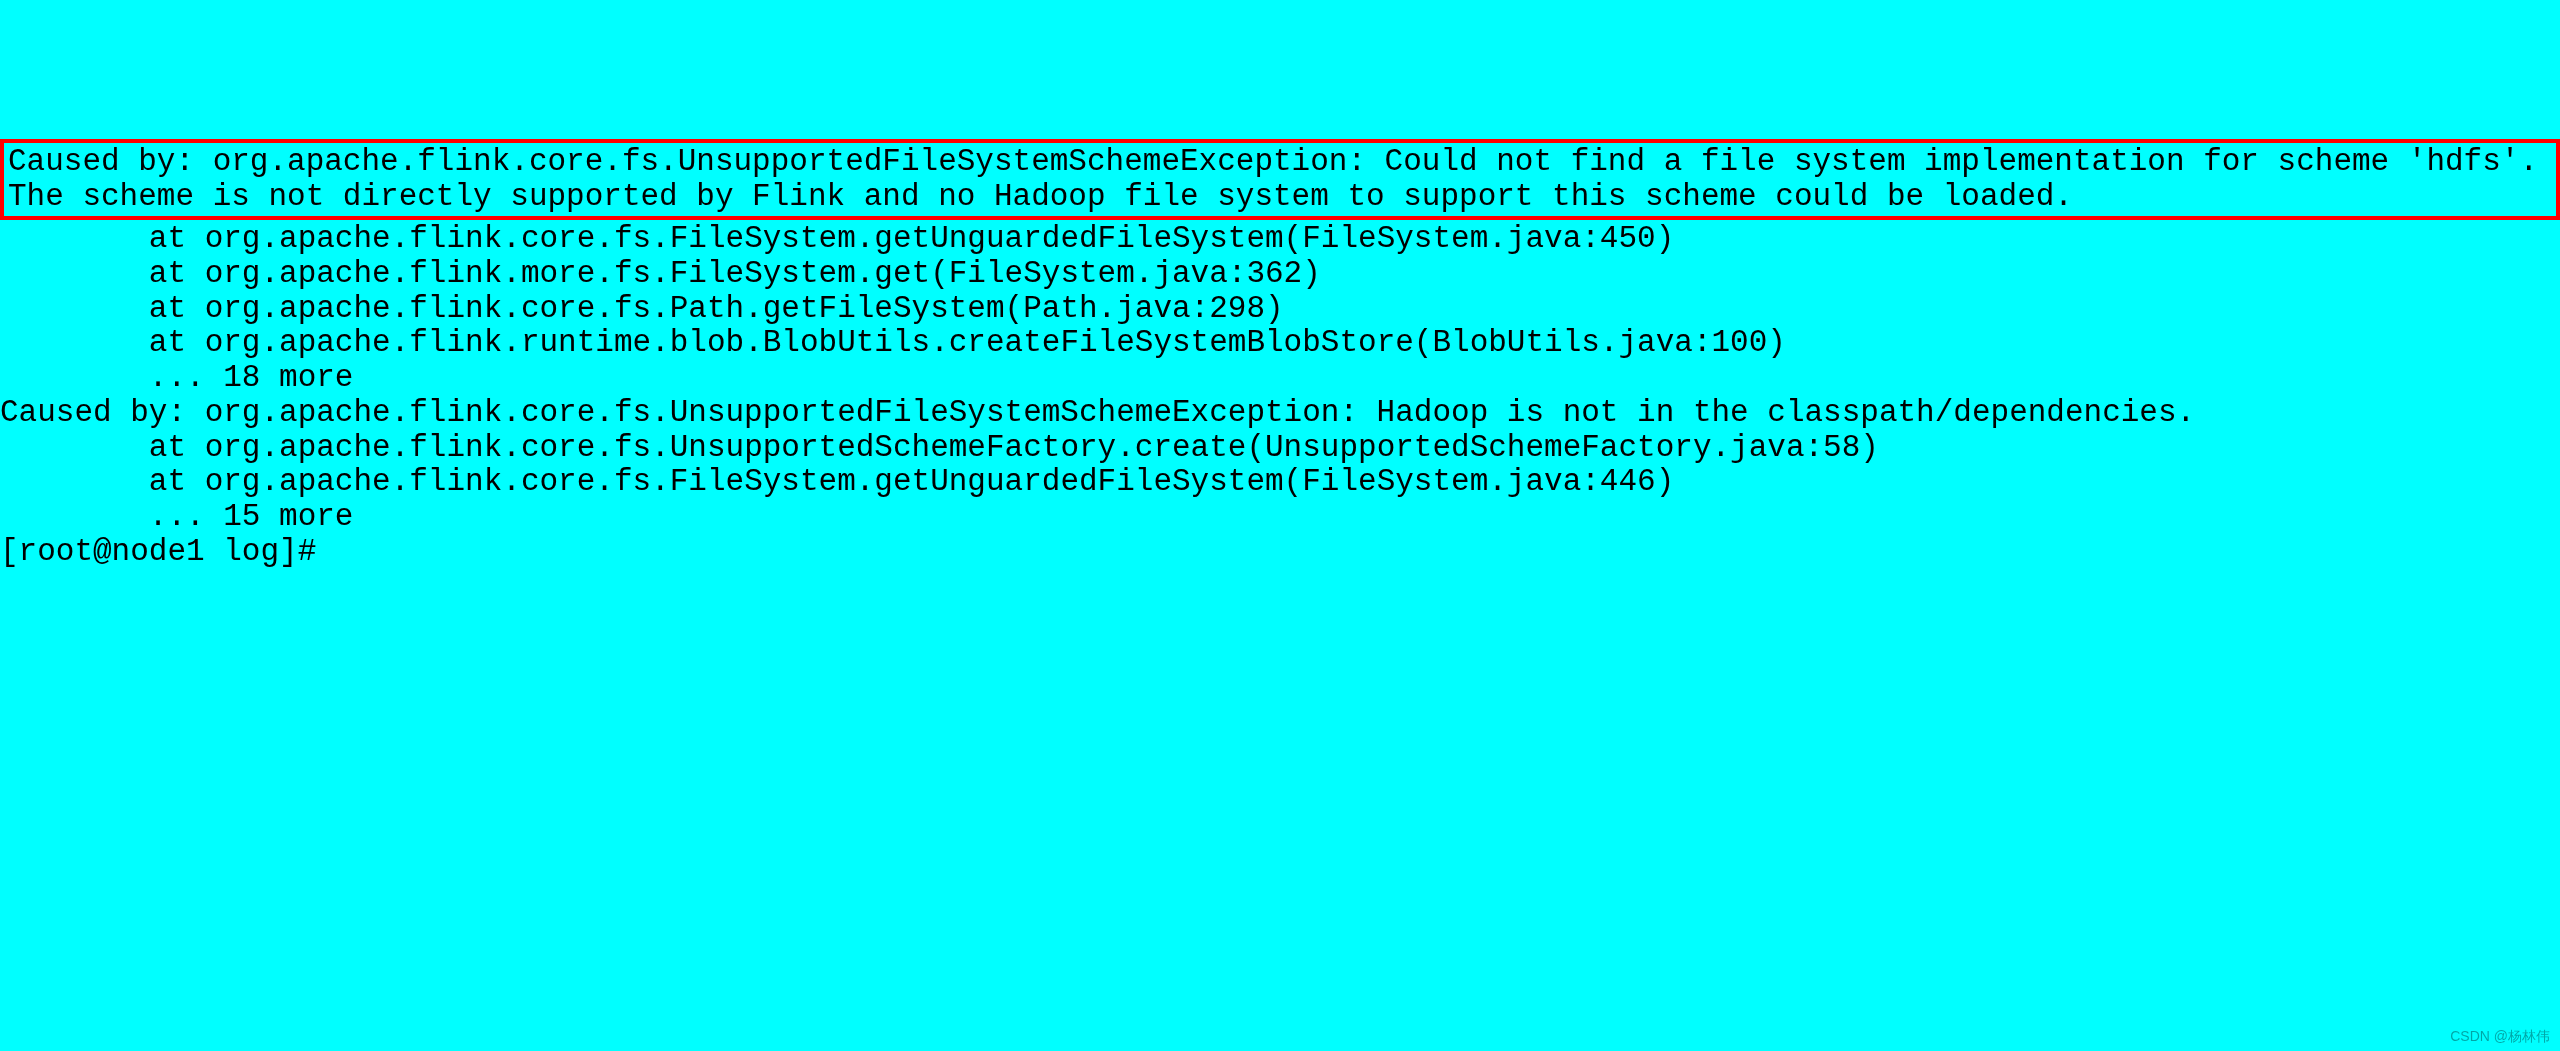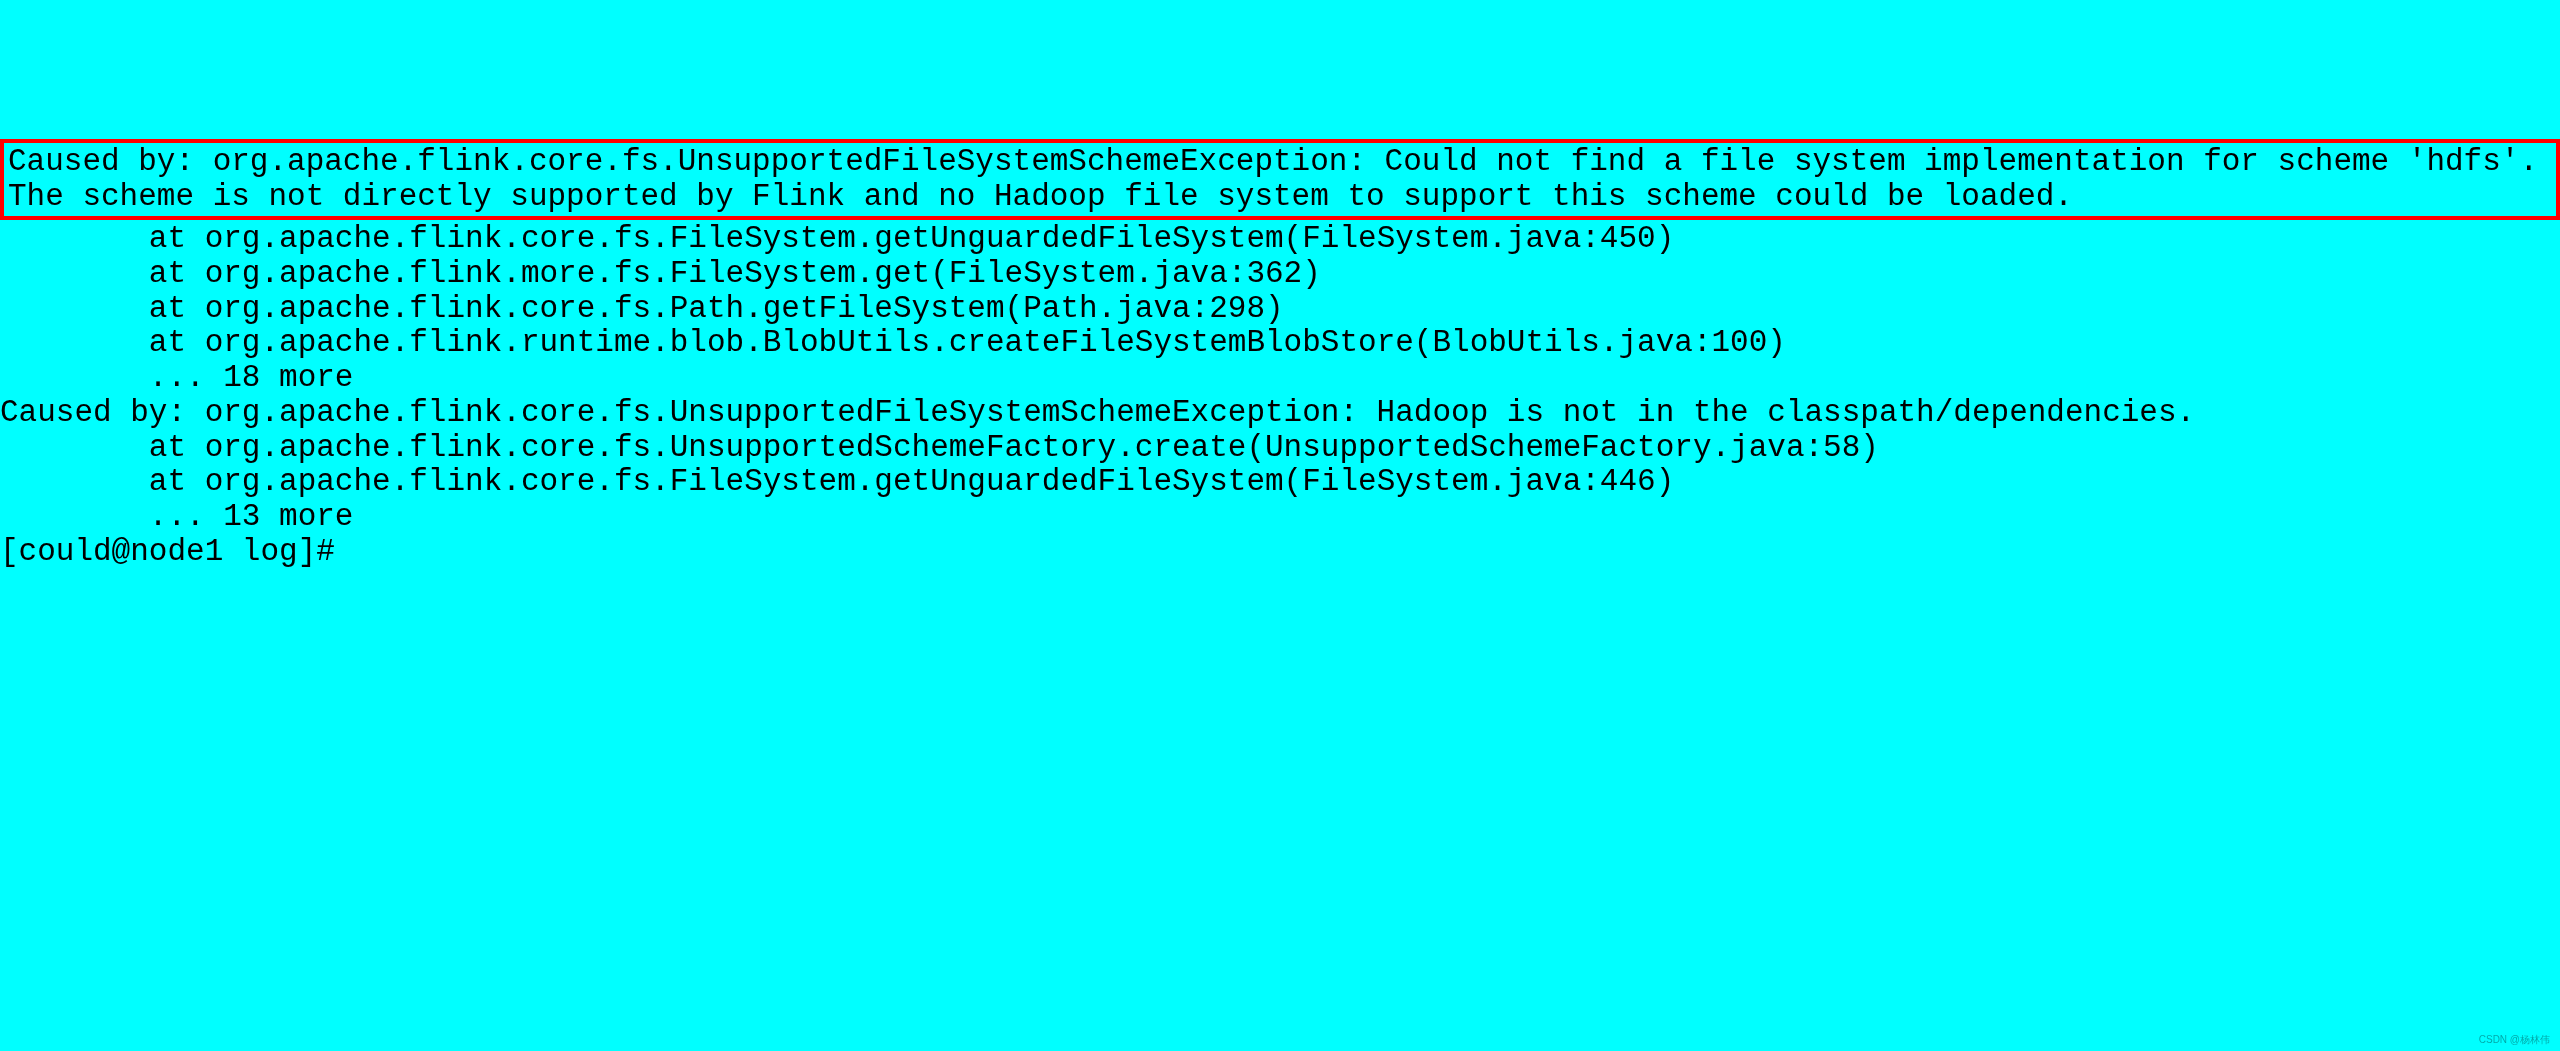--- a/index.html
+++ b/index.html
@@ -27,38 +27,38 @@
     .highlighted {
       border: 4px solid #ff0000;
       padding: 2px 4px;
       display: block;
       margin-bottom: 2px;
     }
     .watermark {
       position: absolute;
       bottom: 6px;
       right: 10px;
-      font-size: 10px;
+      font-size: 14px;
       color: rgba(0,0,0,0.35);
       font-family: sans-serif;
       white-space: nowrap;
     }
   </style>
 </head>
 <body>
 
 
 
 <div class="terminal"><span class="highlighted">Caused by: org.apache.flink.core.fs.UnsupportedFileSystemSchemeException: Could not find a file system implementation for scheme 'hdfs'. The scheme is not directly supported by Flink and no Hadoop file system to support this scheme could be loaded.</span><span>        at org.apache.flink.core.fs.FileSystem.getUnguardedFileSystem(FileSystem.java:450)</span>
 <span>        at org.apache.flink.more.fs.FileSystem.get(FileSystem.java:362)</span>
 <span>        at org.apache.flink.core.fs.Path.getFileSystem(Path.java:298)</span>
 <span>        at org.apache.flink.runtime.blob.BlobUtils.createFileSystemBlobStore(BlobUtils.java:100)</span>
 <span>        ... 18 more</span>
 <span>Caused by: org.apache.flink.core.fs.UnsupportedFileSystemSchemeException: Hadoop is not in the classpath/dependencies.</span>
 <span>        at org.apache.flink.core.fs.UnsupportedSchemeFactory.create(UnsupportedSchemeFactory.java:58)</span>
 <span>        at org.apache.flink.core.fs.FileSystem.getUnguardedFileSystem(FileSystem.java:446)</span>
-<span>        ... 13 more</span>
-<span>[could@node1 log]#</span></div>
+<span>        ... 15 more</span>
+<span>[root@node1 log]#</span></div>
 
 <div class="watermark">CSDN @杨林伟</div>
 
 
 
 
 </body></html>

